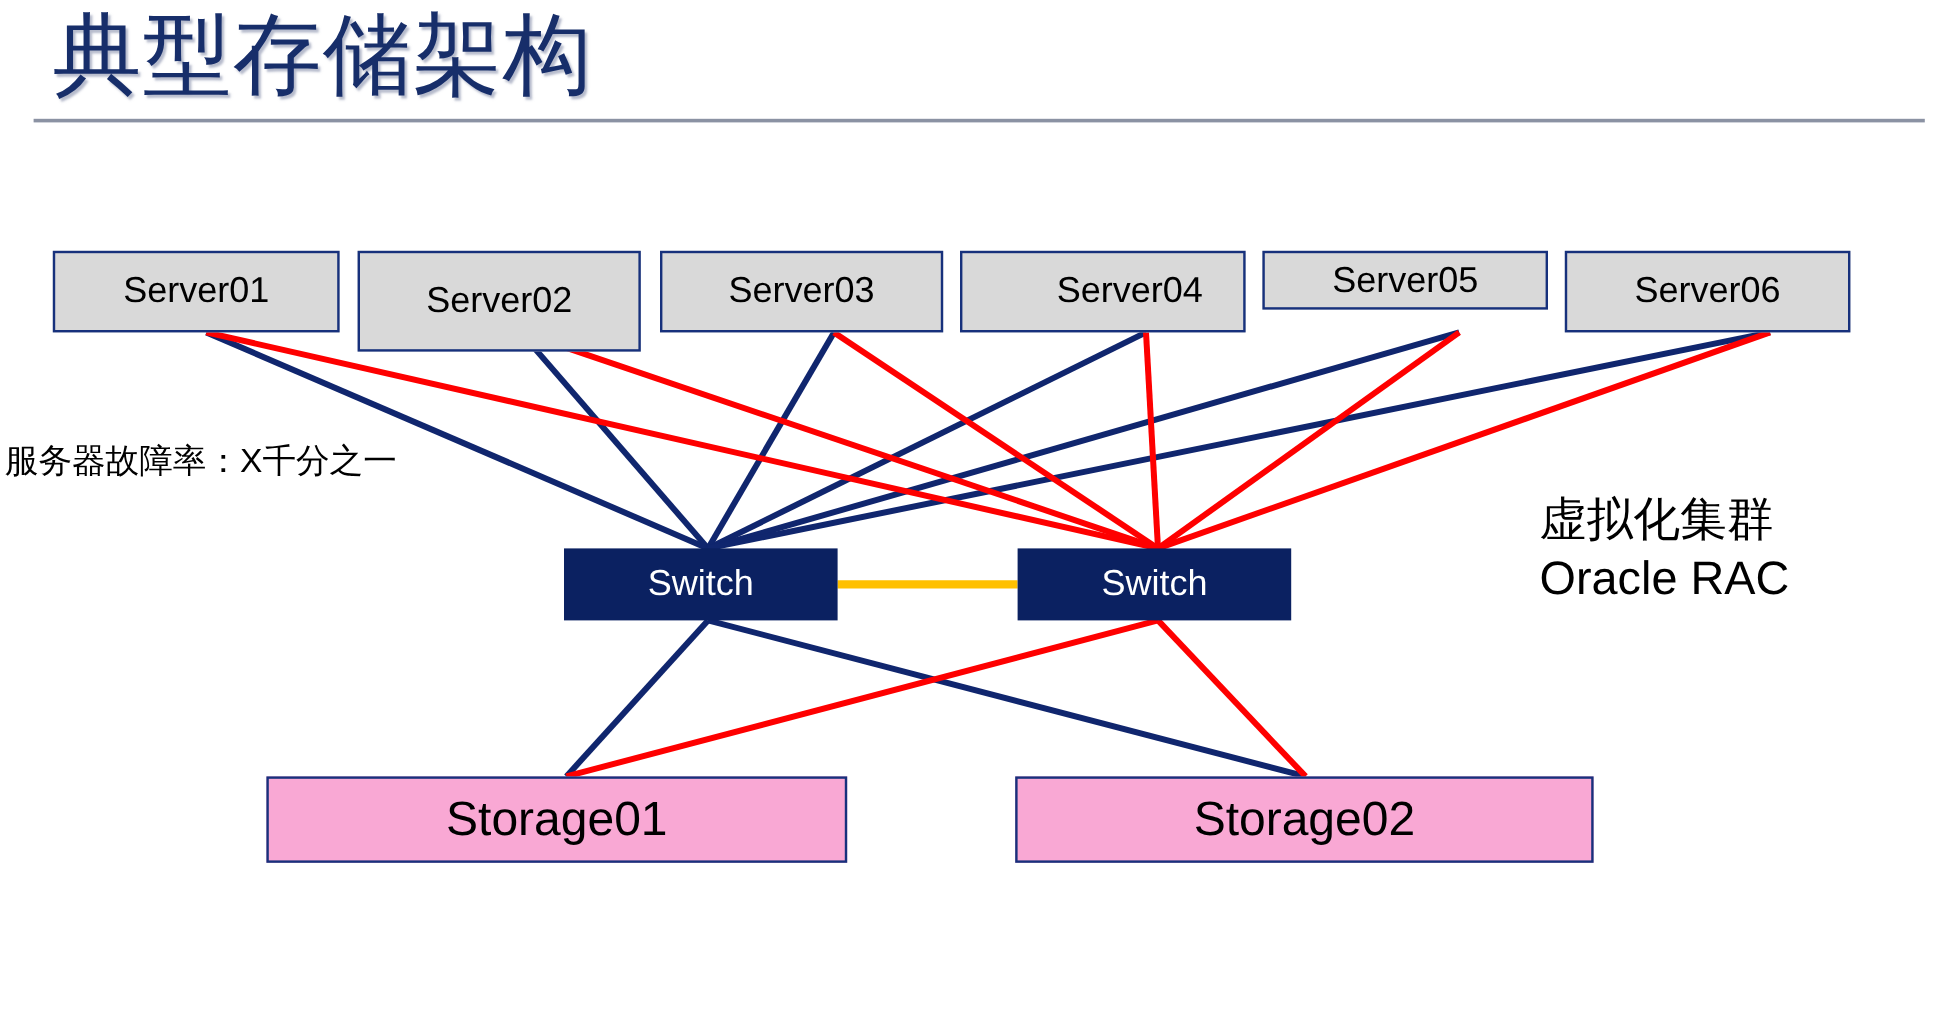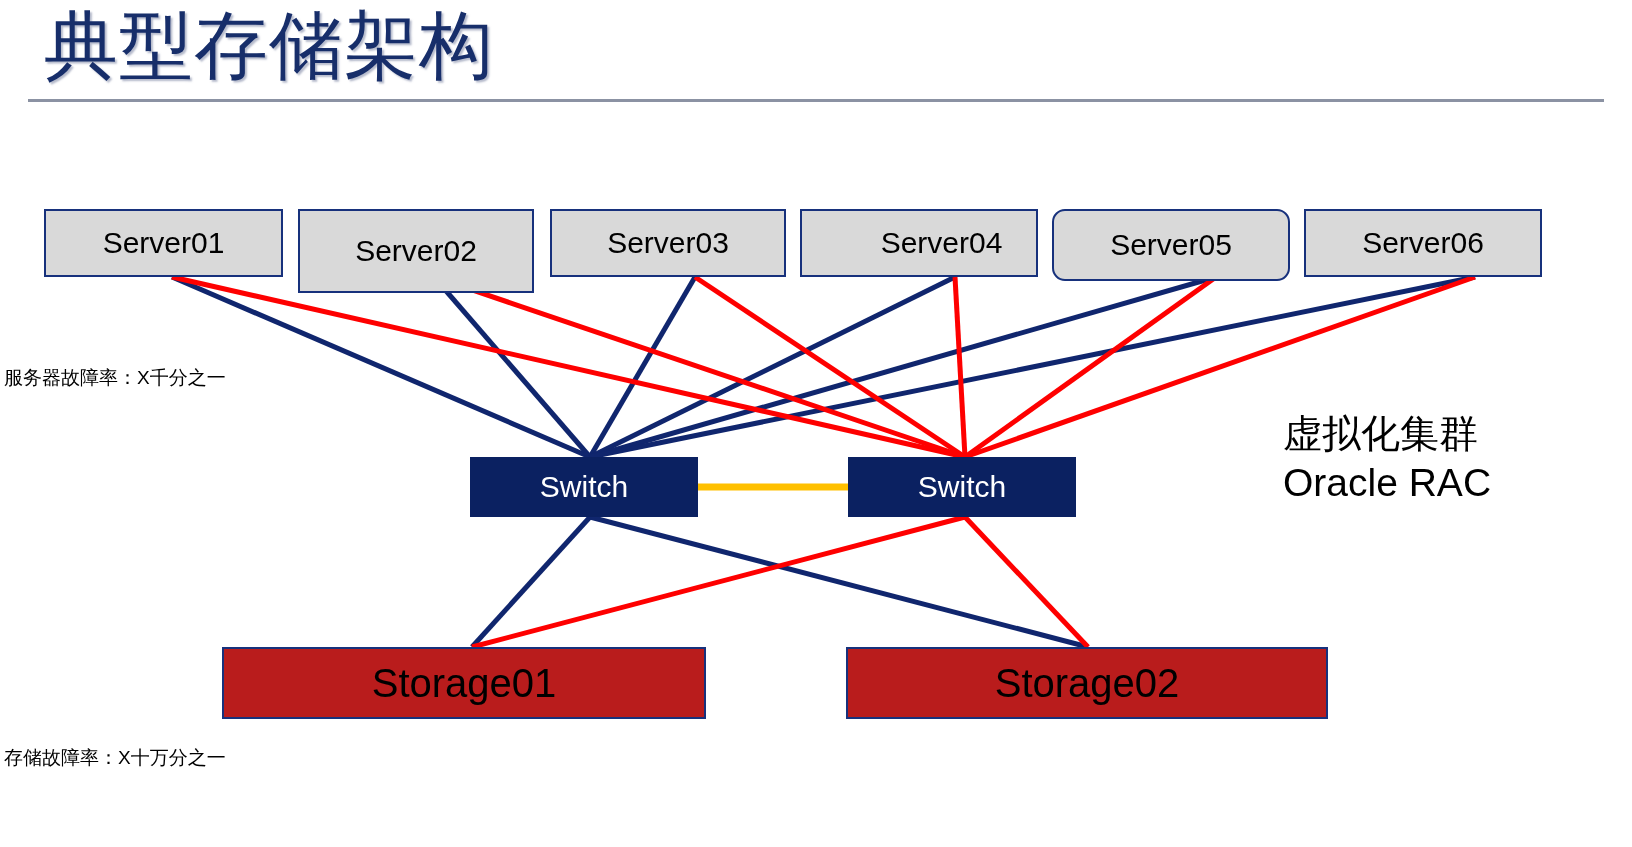--- a/index.html
+++ b/index.html
@@ -65,31 +65,31 @@
     height: 68px;
   }
   .switch {
     background: #0b2161;
     border: none;
     color: #ffffff;
     font-size: 30px;
     height: 60px;
   }
   .storage {
-    background: #b91c1c;
+    background: #f9a8d4;
     border: 2px solid #17317c;
     color: #000000;
     font-size: 40px;
     height: 72px;
   }
 
   
   .note {
     position: absolute;
-    font-size: 19px;
+    font-size: 28px;
     color: #000000;
     white-space: nowrap;
   }
   #side-note {
     position: absolute;
     left: 1283px;
     top: 409px;
     font-size: 39px;
     line-height: 49px;
     color: #000000;
@@ -130,21 +130,21 @@
       </div>
       <div class="node server" style="left: 298px; top: 209px; width: 236px; height: 84px; justify-content: center;">
         <span>Server02</span>
       </div>
       <div class="node server" style="left: 550px; top: 209px; width: 236px; height: 68px;">
         <span>Server03</span>
       </div>
       <div class="node server" style="left: 800px; top: 209px; width: 238px; height: 68px; padding-left: 45px;">
         <span>Server04</span>
       </div>
-      <div class="node server" style="left: 1052px; top: 209px; width: 238px; height: 72px; border-radius: 13px;">
+      <div class="node server" style="left: 1052px; top: 209px; width: 238px; height: 49px;">
         <span>Server05</span>
       </div>
       <div class="node server" style="left: 1304px; top: 209px; width: 238px; height: 68px;">
         <span>Server06</span>
       </div>
       <div class="node switch" style="left: 470px; top: 457px; width: 228px; height: 60px;">
         <span>Switch</span>
       </div>
       <div class="node switch" style="left: 848px; top: 457px; width: 228px; height: 60px;">
         <span>Switch</span>
@@ -152,20 +152,19 @@
       <div class="node storage" style="left: 222px; top: 647px; width: 484px; height: 72px;">
         <span>Storage01</span>
       </div>
       <div class="node storage" style="left: 846px; top: 647px; width: 482px; height: 72px;">
         <span>Storage02</span>
       </div>
     </div>
 
   <div class="note" style="left:4px; top:365px;">服务器故障率：X千分之一</div>
 
-  <div class="note" style="left:4px; top:745px;">存储故障率：X十万分之一</div>
 
   <div id="side-note">
       <div>虚拟化集群</div>
       <div>Oracle RAC</div>
     </div>
 
 </div>
 
 </body></html>

